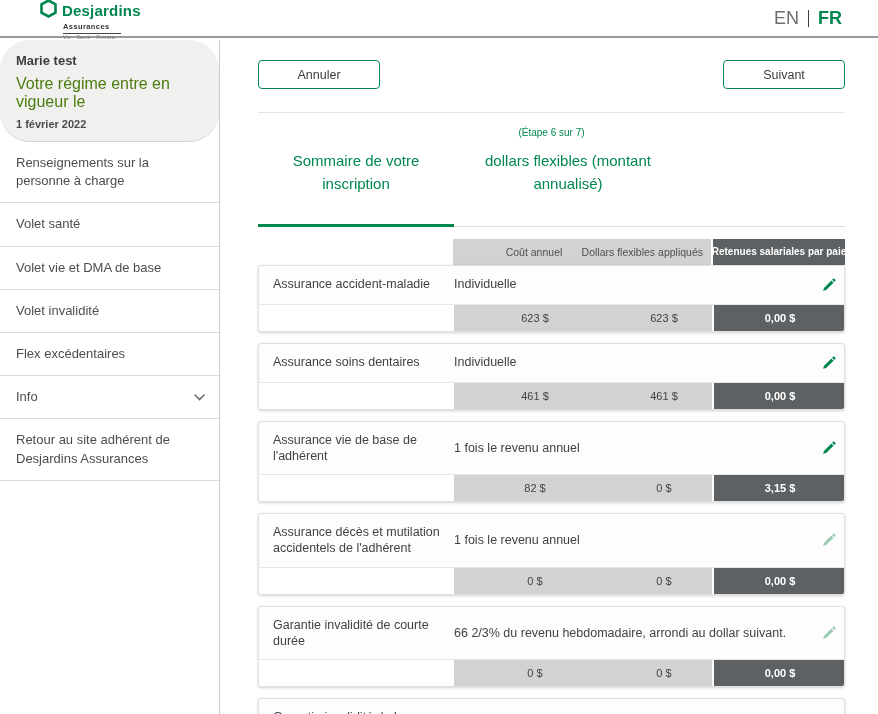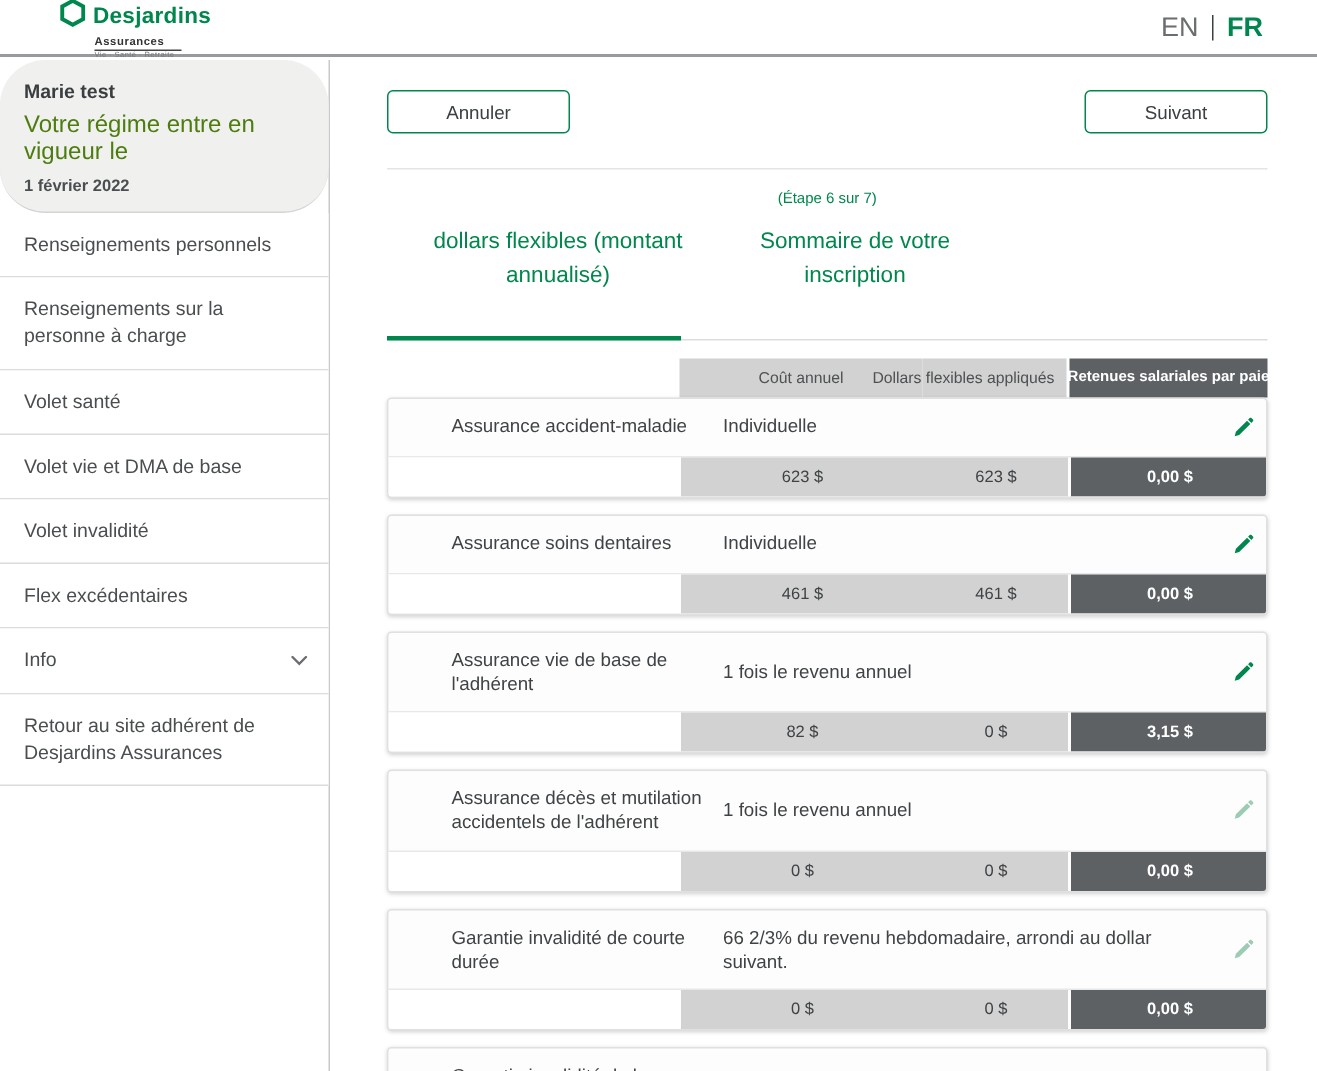--- a/index.html
+++ b/index.html
@@ -94,21 +94,21 @@
     background: #5d6164; color: #fff; font-weight: bold; font-size: 10px;
     display: flex; align-items: center; justify-content: center; white-space: nowrap;
   }
   #cards { display: flex; flex-direction: column; gap: 11px; }
   .card {
     border: 1px solid #e0e0e0; border-radius: 3px; background: #fdfdfd;
     box-shadow: 0 1px 3px rgba(0,0,0,.18); overflow: hidden;
   }
   .card-top {
     display: grid; grid-template-columns: 181px 1fr 30px;
-    padding: 10px 8px 10px 14px; min-height: 38px; align-items: center; margin-left: 28px;
+    padding: 10px 8px 10px 14px; min-height: 38px; align-items: center;
   }
   .row-name, .row-coverage { font-size: 12.5px; color: #3f4346; line-height: 1.3; padding-right: 8px; }
   .edit-cell { display: flex; justify-content: flex-end; align-items: center; cursor: pointer; }
   .edit-cell svg { display: block; color: #00874d; }
   .edit-cell.pale svg { color: #9ccdb4; }
   .card-vals { height: 27px; border-top: 1px solid #e8e8e8; font-size: 11px; }
   .v-name { background: #fff; }
   .v-light { background: #d2d2d2; color: #3f4346; display: flex; align-items: center; justify-content: center; }
   .v-dark  { background: #5d6164; color: #fff; font-weight: bold; display: flex; align-items: center; justify-content: center; }
 </style>
@@ -138,24 +138,20 @@
   </div>
 </header>
 
 <aside class="sidebar">
   <div class="profile">
     <div class="profile-name">Marie test</div>
     <div class="profile-line">Votre régime entre en vigueur le</div>
     <div class="profile-date">1 février 2022</div>
   </div>
   <nav id="sidebar-nav">
-  <div class="nav-item">
-    <span>Renseignements personnels</span>
-
-  </div>
 
   <div class="nav-item">
     <span>Renseignements sur la personne à charge</span>
 
   </div>
 
   <div class="nav-item">
     <span>Volet santé</span>
 
   </div>
@@ -197,22 +193,22 @@
   <div class="btn-row">
     <button class="btn">Annuler</button>
     <button class="btn">Suivant</button>
   </div>
 
   <hr class="divider">
 
   <div class="step">(Étape 6 sur 7)</div>
 
   <div class="tabs">
+    <div class="tab tab-1">Sommaire de votre inscription</div>
     <div class="tab tab-2">dollars flexibles (montant annualisé)</div>
-    <div class="tab tab-1">Sommaire de votre inscription</div>
   </div>
   <div class="tabline">
     <div class="active-bar"></div>
   </div>
 
   <div class="grid-cols thead">
     <div class="h-name"></div>
     <div class="th-light">Coût annuel</div>
     <div class="th-light right">Dollars flexibles appliqués</div>
     <div class="h-gap"></div>

